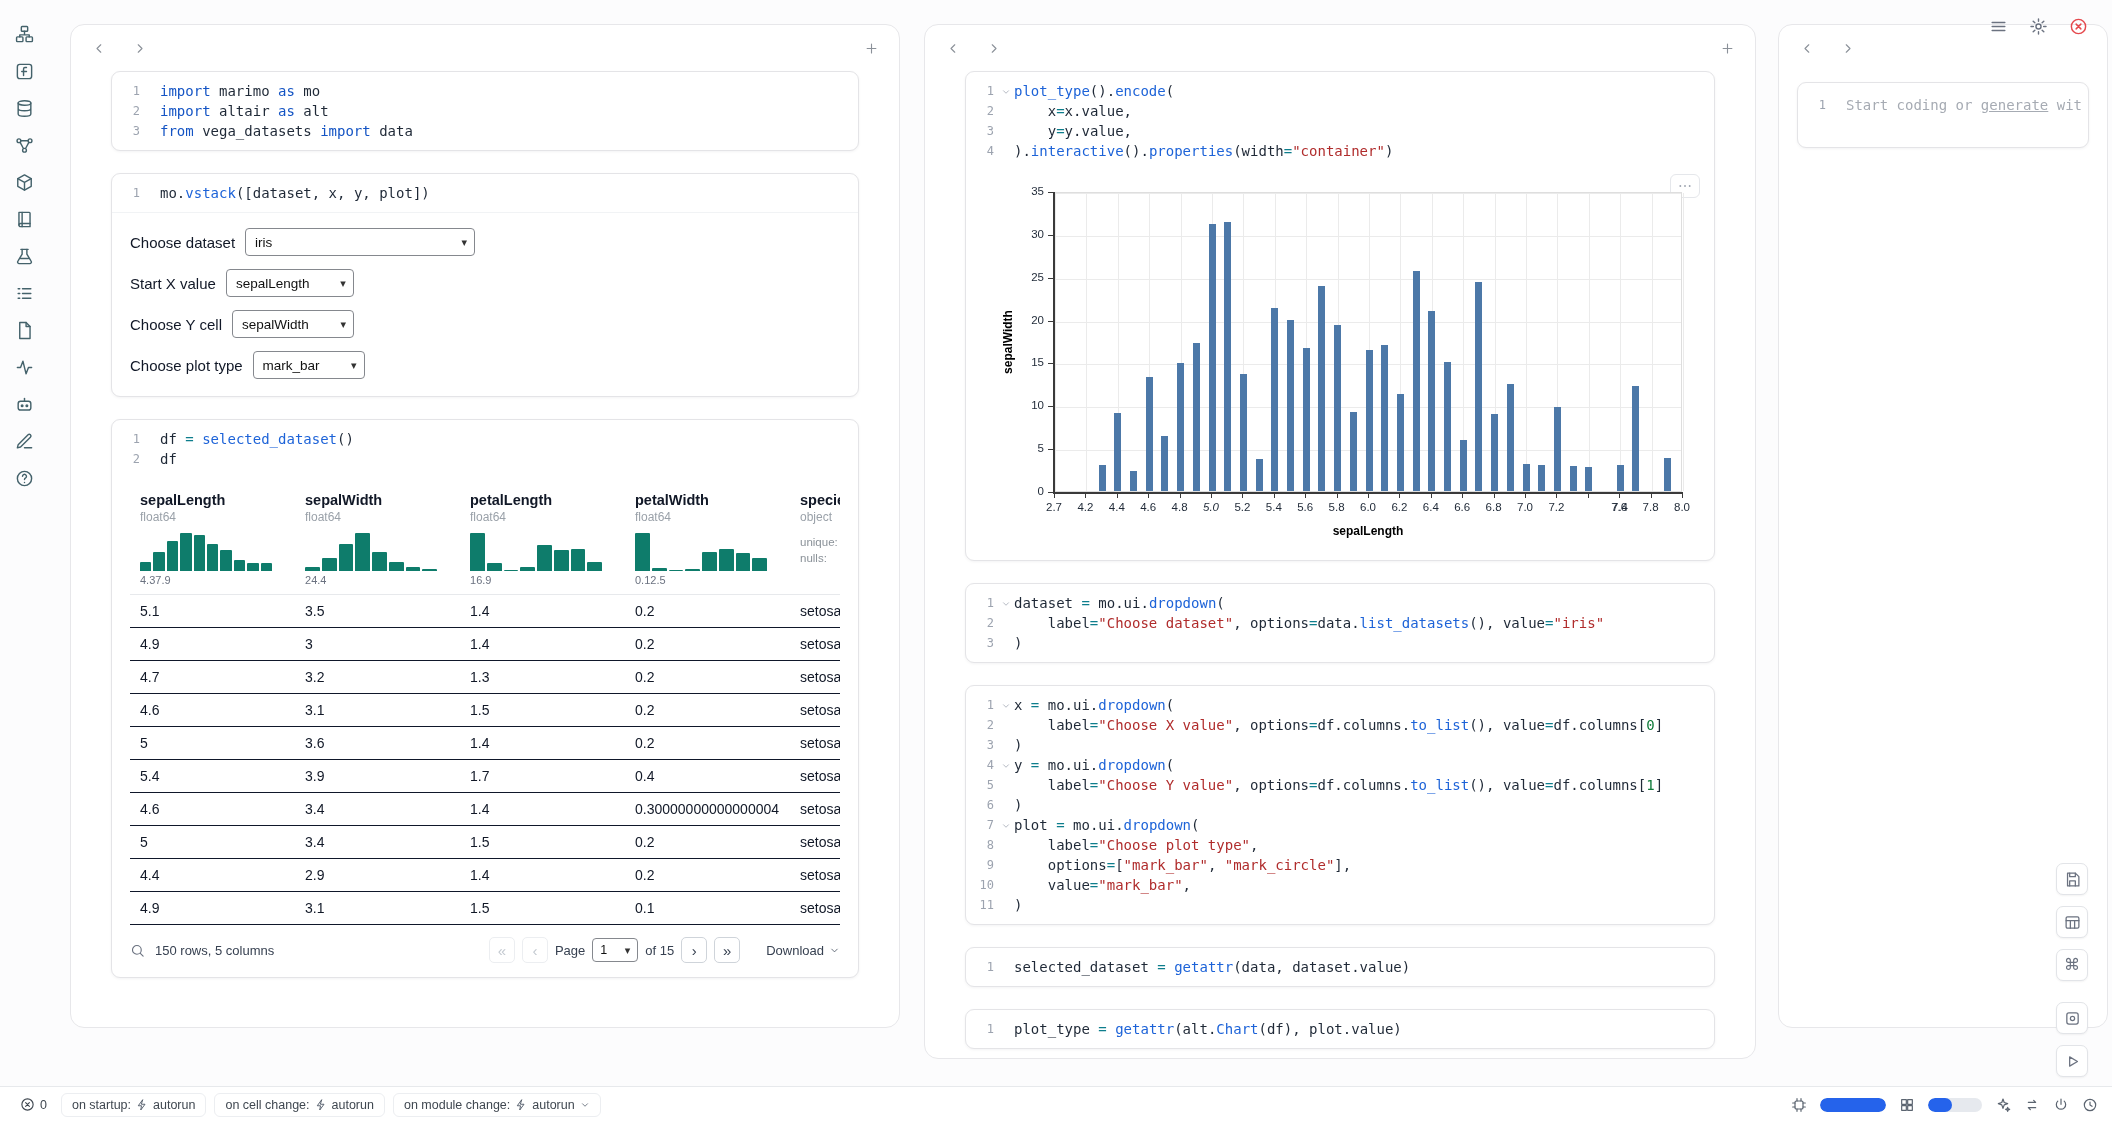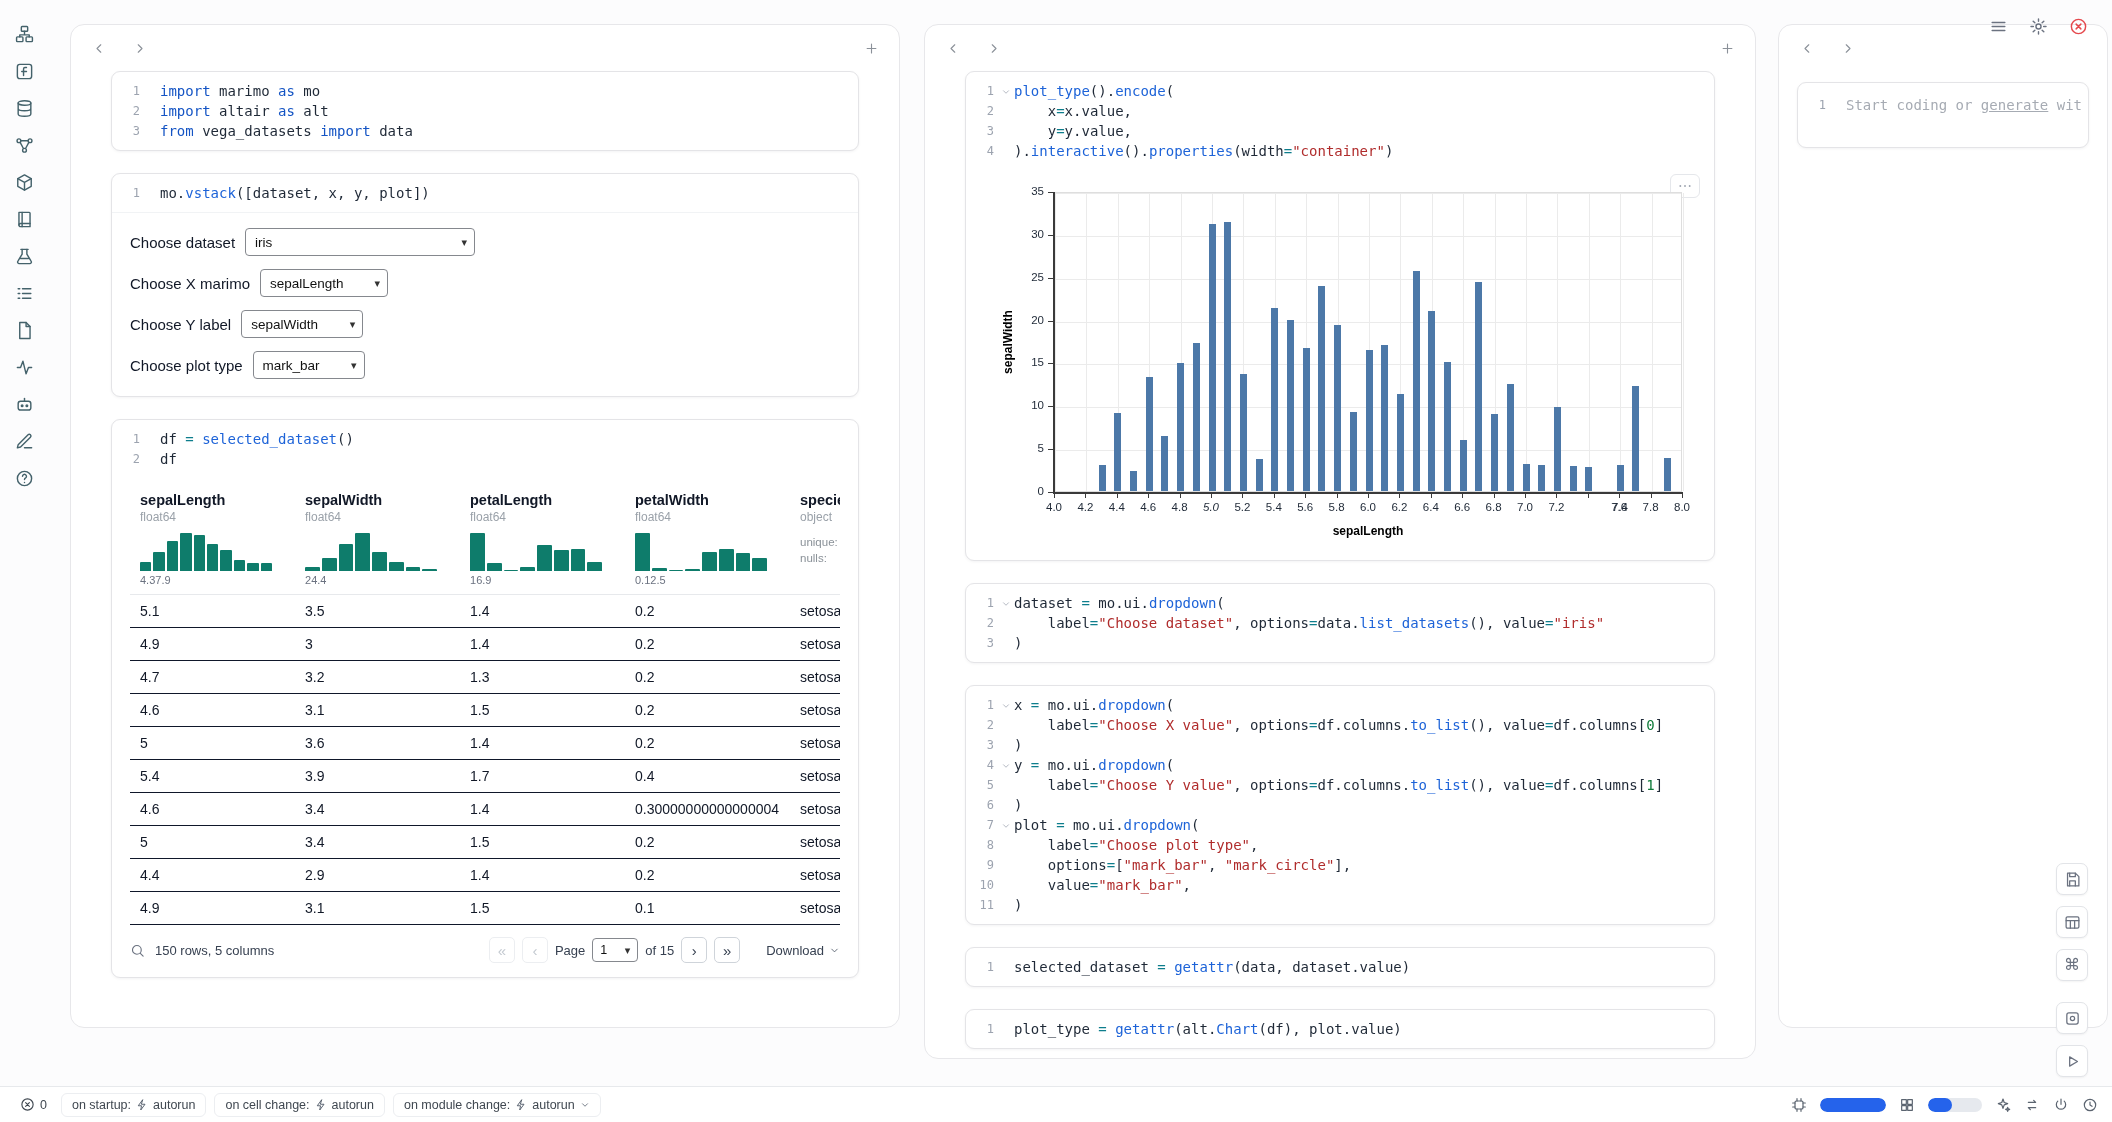--- a/index.html
+++ b/index.html
@@ -283,25 +283,25 @@
   <article class="cell">
     <div class="code">
         <div class="cline"><span class="ln">1</span><span class="fold"></span><span class="ct"><span class="tok-p">mo.</span><span class="tok-f">vstack</span><span class="tok-p">([dataset, x, y, plot])</span></span></div>
       </div>
     <div class="controls" id="controls">
         <div class="ctl-row">
           <span class="ctl-label">Choose dataset</span>
           <span class="sel"><select><option>iris</option></select></span>
         </div>
         <div class="ctl-row">
-          <span class="ctl-label">Choose X marimo</span>
+          <span class="ctl-label">Start X value</span>
           <span class="sel"><select><option>sepalLength</option></select></span>
         </div>
         <div class="ctl-row">
-          <span class="ctl-label">Choose Y label</span>
+          <span class="ctl-label">Choose Y cell</span>
           <span class="sel"><select><option>sepalWidth</option></select></span>
         </div>
         <div class="ctl-row">
           <span class="ctl-label">Choose plot type</span>
           <span class="sel"><select><option>mark_bar</option></select></span>
         </div>
       </div>
   </article>
 
   <article class="cell">
@@ -600,21 +600,21 @@
             <div class="bar" style="left: 514.6px; height: 24.8571px; background: rgb(76, 120, 168);"></div>
             <div class="bar" style="left: 530.3px; height: 24px; background: rgb(76, 120, 168);"></div>
             <div class="bar" style="left: 561.7px; height: 25.7143px; background: rgb(76, 120, 168);"></div>
             <div class="bar" style="left: 577.4px; height: 104.571px; background: rgb(76, 120, 168);"></div>
             <div class="bar" style="left: 608.8px; height: 32.5714px; background: rgb(76, 120, 168);"></div>
           </div>
         <div class="domain-l"></div>
         <div class="domain-b"></div>
         <span class="x-title">sepalLength</span>
       <div class="tick v" style="left: 72px;"></div>
-          <span class="xlab" style="left: 55px;">4.0</span>
+          <span class="xlab" style="left: 55px;">2.7</span>
           <div class="tick v" style="left: 103.4px;"></div>
           <span class="xlab" style="left: 86.4px;">4.2</span>
           <div class="tick v" style="left: 134.8px;"></div>
           <span class="xlab" style="left: 117.8px;">4.4</span>
           <div class="tick v" style="left: 166.2px;"></div>
           <span class="xlab" style="left: 149.2px;">4.6</span>
           <div class="tick v" style="left: 197.6px;"></div>
           <span class="xlab" style="left: 180.6px;">4.8</span>
           <div class="tick v" style="left: 229px;"></div>
           <span class="xlab" style="left: 212px; font-style: italic;">5.0</span>

